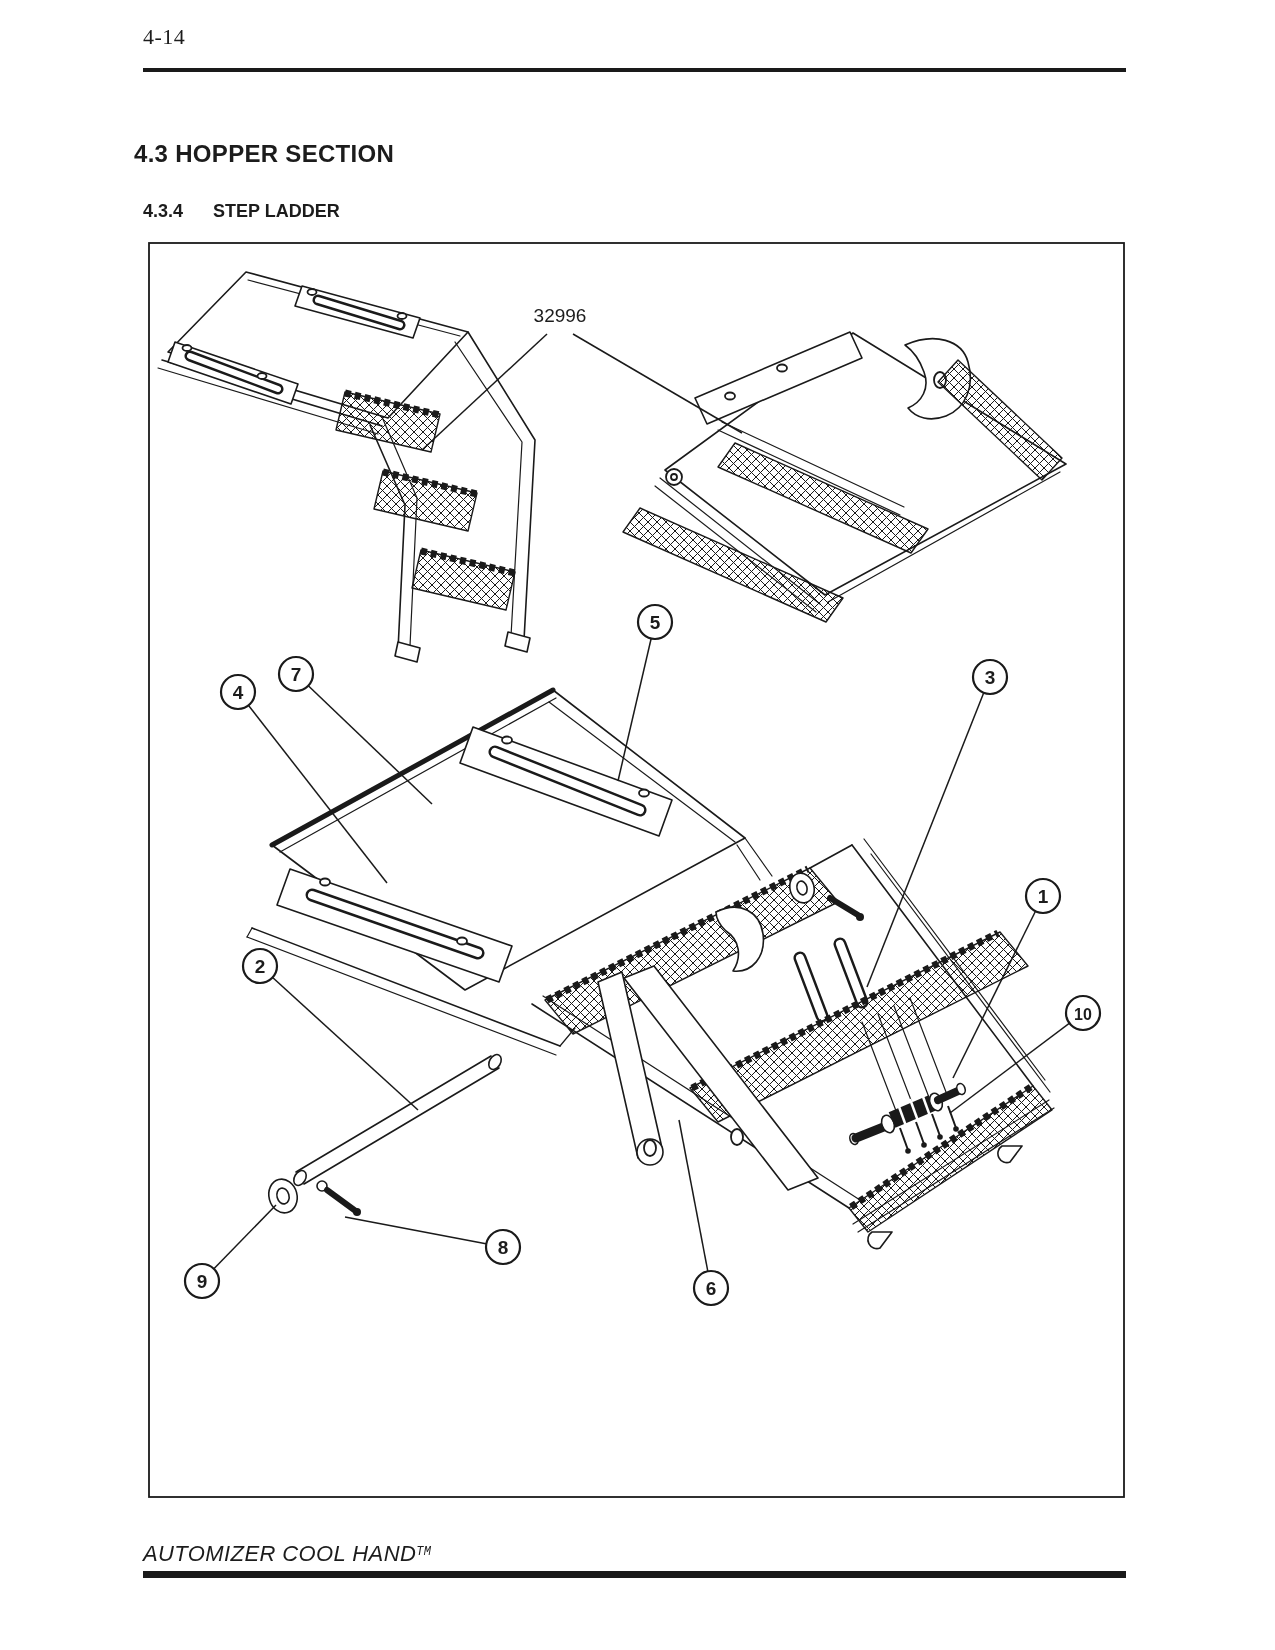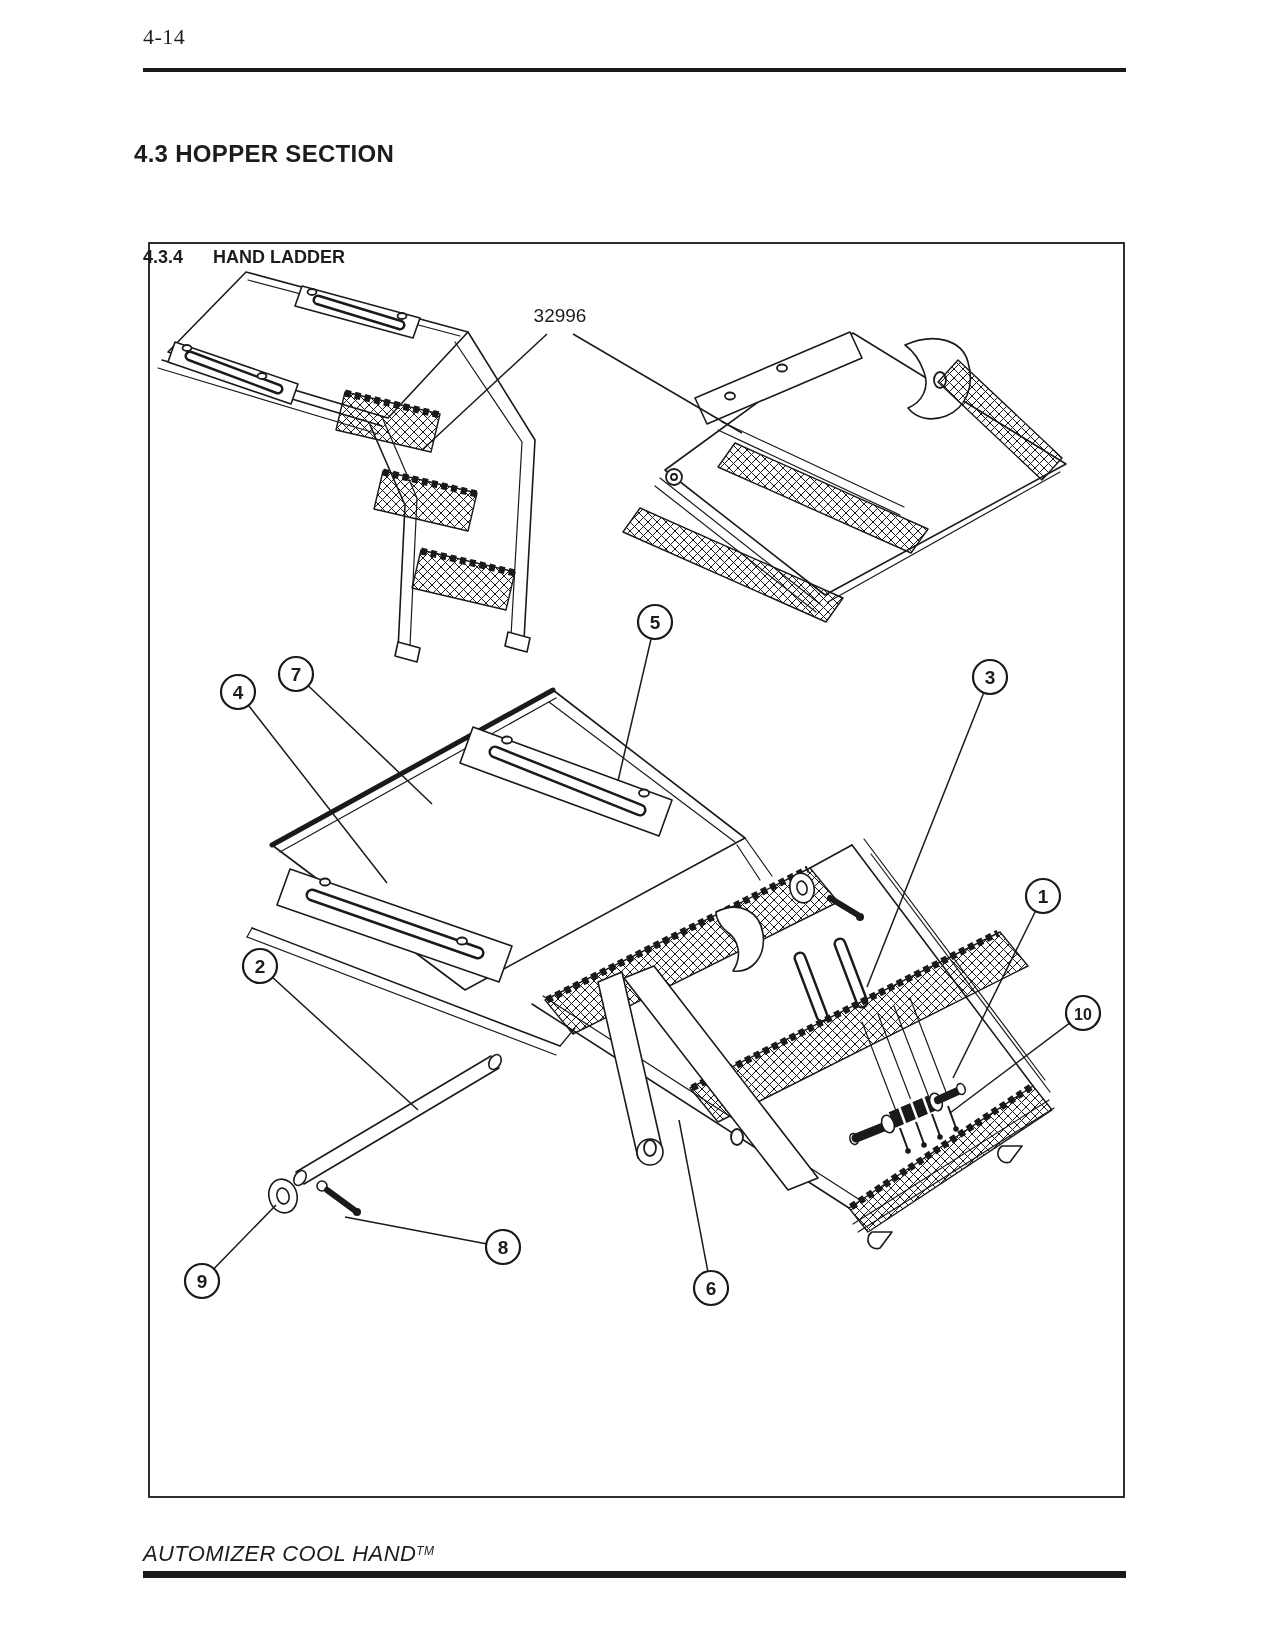--- a/index.html
+++ b/index.html
@@ -3,23 +3,23 @@
 <meta charset="utf-8">
 <style>
   html,body{margin:0;padding:0;}
   body{width:1275px;height:1650px;position:relative;background:#ffffff;
        font-family:"Liberation Sans",sans-serif;color:#1c1c1c;}
   .abs{position:absolute;}
   #page-number{left:143px;top:24px;font:400 22px "Liberation Serif",serif;letter-spacing:.5px;}
   #header-rule{left:143px;top:68px;width:983px;height:4px;background:#1a1a1a;}
   #section-heading{left:134px;top:140px;font:700 24px "Liberation Sans",sans-serif;letter-spacing:.3px;}
   #subsection{left:143px;top:201px;font:700 18px "Liberation Sans",sans-serif;}
-  #subsection .num{display:inline-block;width:70px;margin-top:46px;}
+  #subsection .num{display:inline-block;width:70px;}
   #footer-brand{left:143px;top:1541px;font:italic 400 22px "Liberation Sans",sans-serif;letter-spacing:.4px;}
-  #footer-brand sup{font-size:12px;vertical-align:6px;}
+  #footer-brand sup{font-size:12px;vertical-align:6px;font-family:Liberation Mono, monospace;}
   #footer-rule{left:143px;top:1571px;width:983px;height:7px;background:#1a1a1a;}
   svg{position:absolute;left:0;top:0;}
   .ln{stroke:#1a1a1a;fill:none;stroke-width:1.6;stroke-linejoin:round;stroke-linecap:round;}
   .thin{stroke-width:1.2;}
   .fw{fill:#ffffff;stroke:#1a1a1a;stroke-width:1.6;stroke-linejoin:round;}
   .xhp{fill:url(#xh);stroke:#1a1a1a;stroke-width:1.4;stroke-linejoin:round;}
   .serr{stroke:#1a1a1a;stroke-width:7;stroke-dasharray:6 4;fill:none;}
   .slotb{stroke:#1a1a1a;stroke-width:13;stroke-linecap:round;fill:none;}
   .slotw{stroke:#ffffff;stroke-width:8;stroke-linecap:round;fill:none;}
   .slotb2{stroke:#1a1a1a;stroke-width:11;stroke-linecap:round;fill:none;}
@@ -30,21 +30,21 @@
   .cot{font:700 19px "Liberation Sans",sans-serif;fill:#1c1c1c;text-anchor:middle;}
   .plabel{font:400 19px "Liberation Sans",sans-serif;fill:#1c1c1c;text-anchor:middle;}
   .blk{fill:#1a1a1a;stroke:none;}
 </style>
 </head>
 <body>
 
 <div class="abs" id="page-number">4-14</div>
 <div class="abs" id="header-rule"></div>
 <div class="abs" id="section-heading">4.3 HOPPER SECTION</div>
-<div class="abs" id="subsection"><span class="num">4.3.4</span><span>HAND LADDER</span></div>
+<div class="abs" id="subsection"><span class="num">4.3.4</span><span>STEP LADDER</span></div>
 
 <svg width="1275" height="1650" viewBox="0 0 1275 1650">
   <defs>
     <pattern id="xh" width="9" height="9" patternUnits="userSpaceOnUse">
       <path d="M0,9 L9,0 M0,0 L9,9" stroke="#1a1a1a" stroke-width="1" fill="none"></path>
     </pattern>
   </defs>
 
   <rect x="149" y="243" width="975" height="1254" fill="none" stroke="#1a1a1a" stroke-width="1.8"></rect>
 

